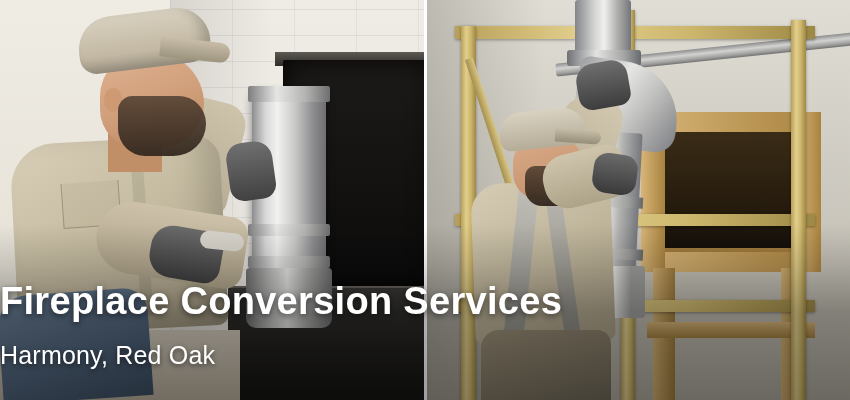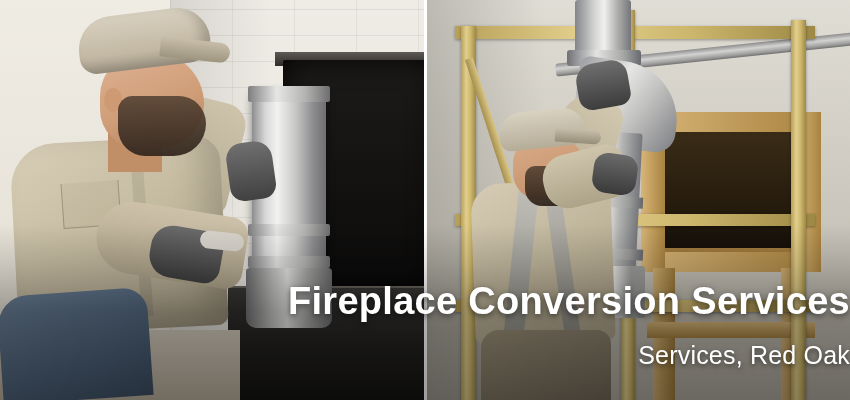--- a/index.html
+++ b/index.html
@@ -412,21 +412,21 @@
   }
   .center-seam {
     position: absolute;
     left: 424px; top: 0; width: 3px; height: 400px;
     background: #ffffff;
   }
   .text-block {
     position: absolute;
     left: 0; right: 0;
     bottom: 30px;
-    text-align: right;
+    text-align: left;
     z-index: 5;
   }
   .headline {
     margin: 0;
     color: #ffffff;
     font-size: 38px;
     font-weight: bold;
     letter-spacing: 0.3px;
     line-height: 1.1;
     text-shadow: 0 2px 6px rgba(0,0,0,0.55);
@@ -527,16 +527,16 @@
       <div class="r-glove-mid"></div>
     </div>
 
   </div>
 
   <div class="center-seam"></div>
   <div class="dim-overlay"></div>
 
   <div class="text-block">
     <h1 class="headline">Fireplace Conversion Services</h1>
-    <p class="subline">Services, Red Oak</p>
+    <p class="subline">Harmony, Red Oak</p>
   </div>
 
 </div>
 
 </body></html>

